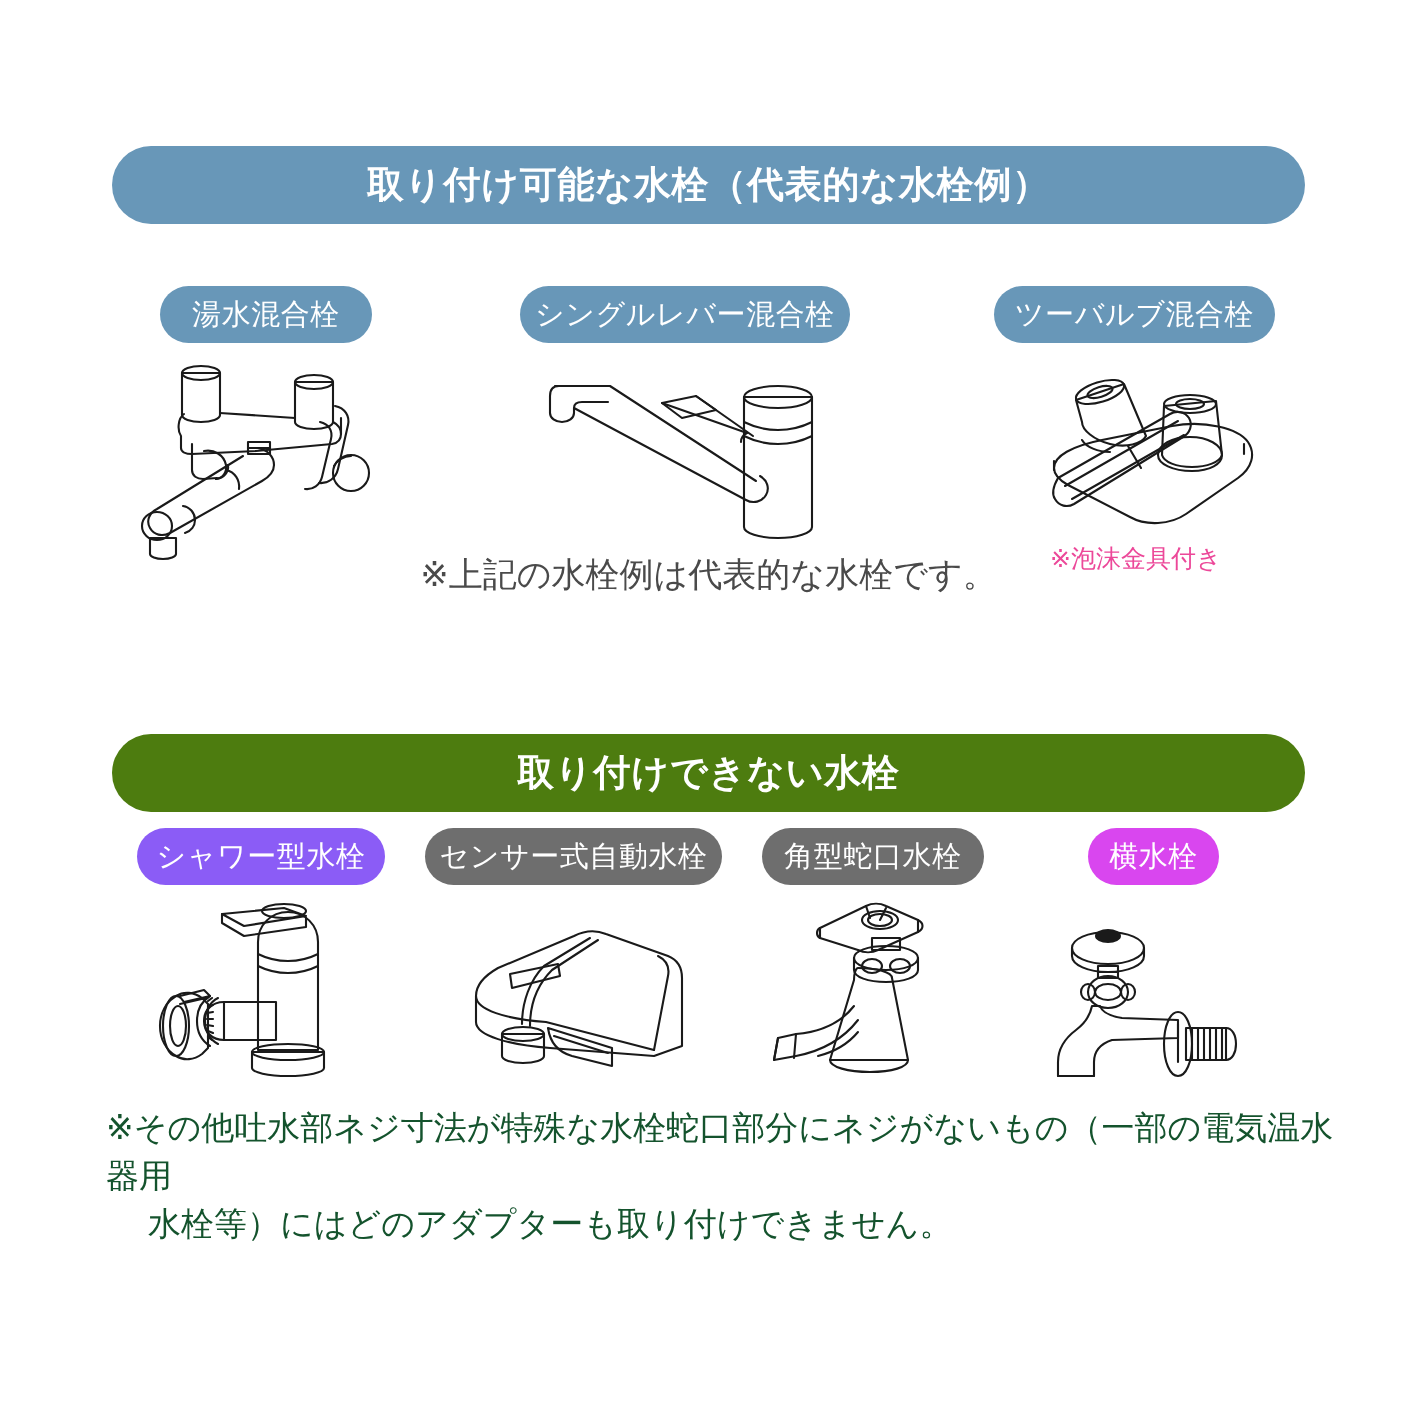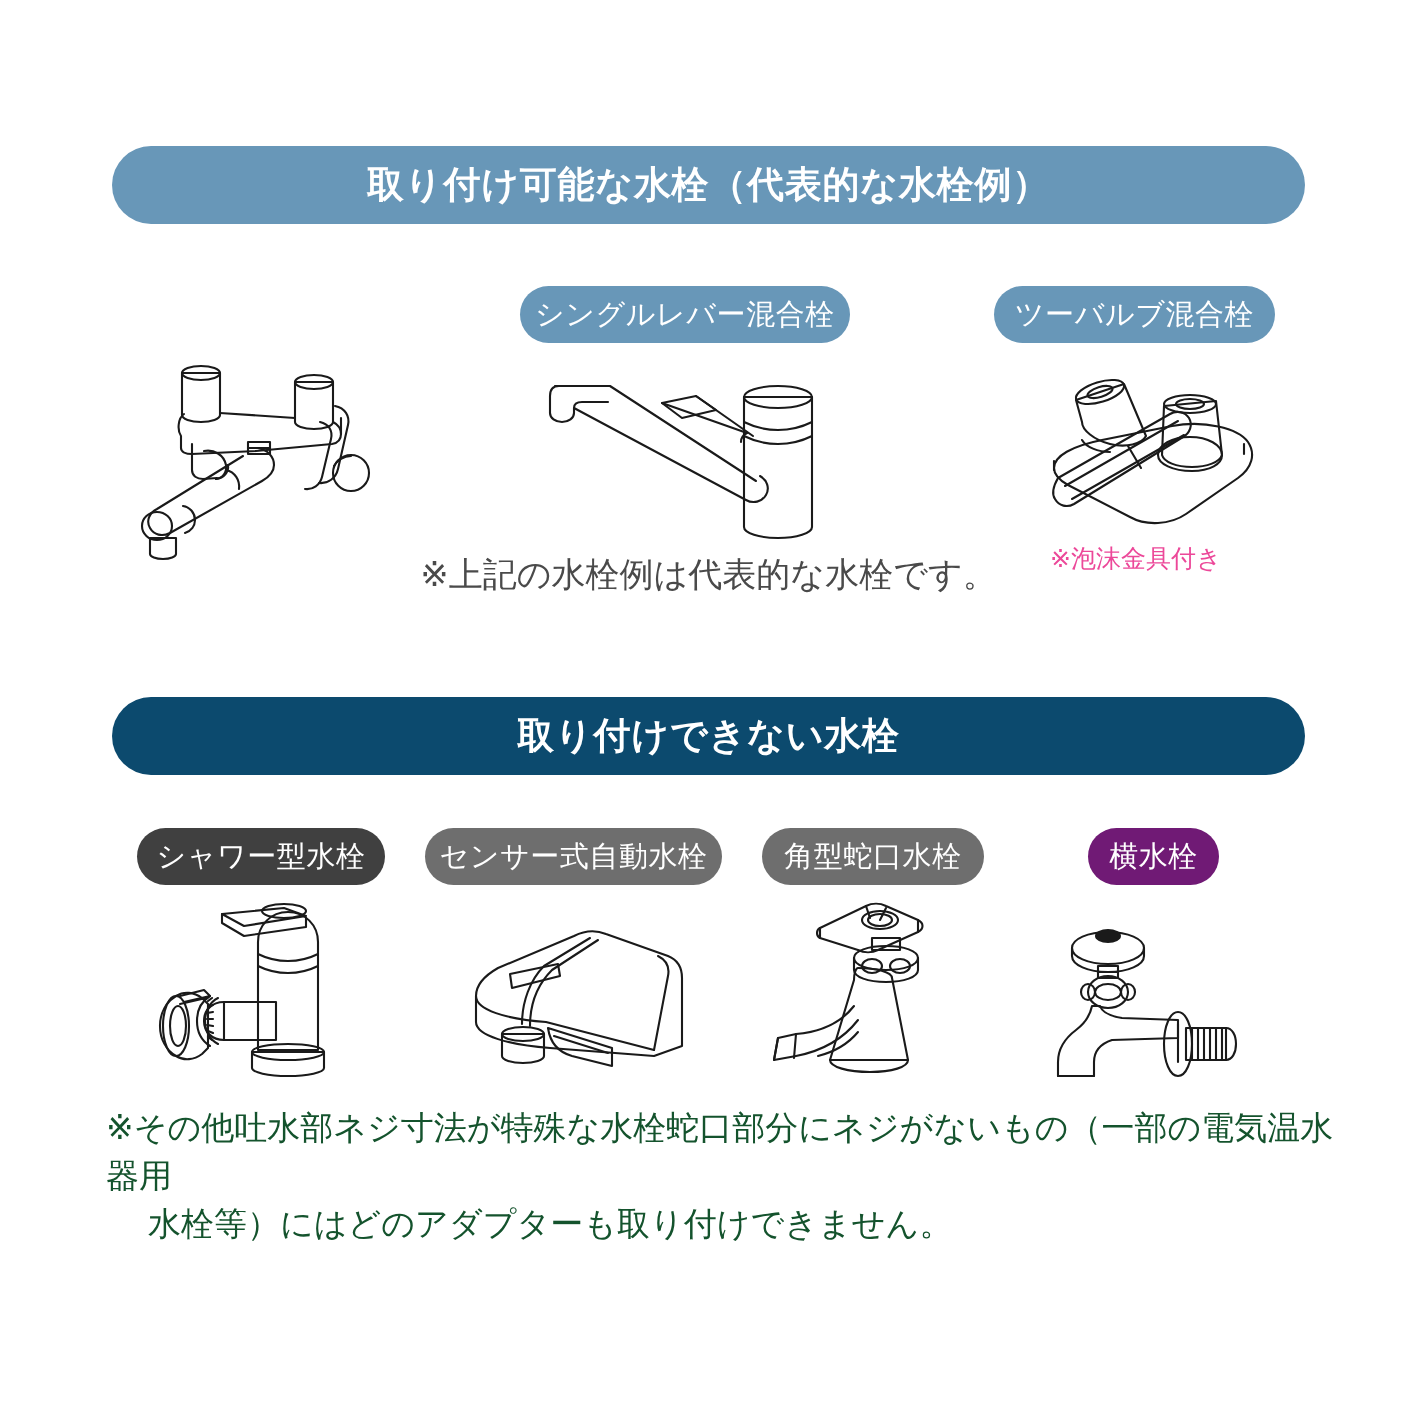--- a/index.html
+++ b/index.html
@@ -116,20 +116,23 @@
 </style>
 </head>
 <body style="color: rgb(74, 74, 74);">
 
 <div class="page">
 
   <div class="banner banner-ok" style="background: rgb(104, 151, 184);">
     <span>取り付け可能な水栓（代表的な水栓例）</span>
   </div>
 
+  <div class="pill pill-ok-1" style="background: rgb(104, 151, 184);">
+    <span>湯水混合栓</span>
+  </div>
 
   <div class="pill pill-ok-2" style="background: rgb(104, 151, 184);">
     <span>シングルレバー混合栓</span>
   </div>
 
   <div class="pill pill-ok-3" style="background: rgb(104, 151, 184);">
     <span>ツーバルブ混合栓</span>
   </div>
 
   <div class="illus illus-ok-1">
@@ -215,37 +218,37 @@
       <path d="M47 134 L160 69"></path>
       <path d="M54 147 L166 83"></path>
       <path d="M110 94 l13 22"></path>
     </svg>
   </div>
 
   <div class="note-small">※泡沫金具付き</div>
 
   <div class="note-center">※上記の水栓例は代表的な水栓です。</div>
 
-  <div class="banner banner-ng" style="background: #0c4a6e;">
+  <div class="banner banner-ng" style="background: #4d7c0f; margin-top: 37px;">
     <span>取り付けできない水栓</span>
   </div>
 
-  <div class="pill pill-ng-1" style="background: #404040;">
+  <div class="pill pill-ng-1" style="background: #8b5cf6;">
     <span>シャワー型水栓</span>
   </div>
 
   <div class="pill pill-ng-2" style="background: rgb(110, 110, 110);">
     <span>センサー式自動水栓</span>
   </div>
 
   <div class="pill pill-ng-3" style="background: rgb(110, 110, 110);">
     <span>角型蛇口水栓</span>
   </div>
 
-  <div class="pill pill-ng-4" style="background: #701a75;">
+  <div class="pill pill-ng-4" style="background: #d946ef;">
     <span>横水栓</span>
   </div>
 
   <div class="illus illus-ng-1">
     <svg width="232" height="192" viewBox="0 0 232 192" fill="none" stroke="#1a1a1a" stroke-width="2.1" stroke-linejoin="round" stroke-linecap="round">
 
       <path d="M106 50 c0 -17 13 -30 30 -30 c17 0 30 13 30 30 v108 h-60 z"></path>
       <path d="M106 62 c10 5 20 7 30 7 c10 0 20 -2 30 -7"></path>
       <path d="M106 74 c10 5 20 7 30 7 c10 0 20 -2 30 -7"></path>
 

